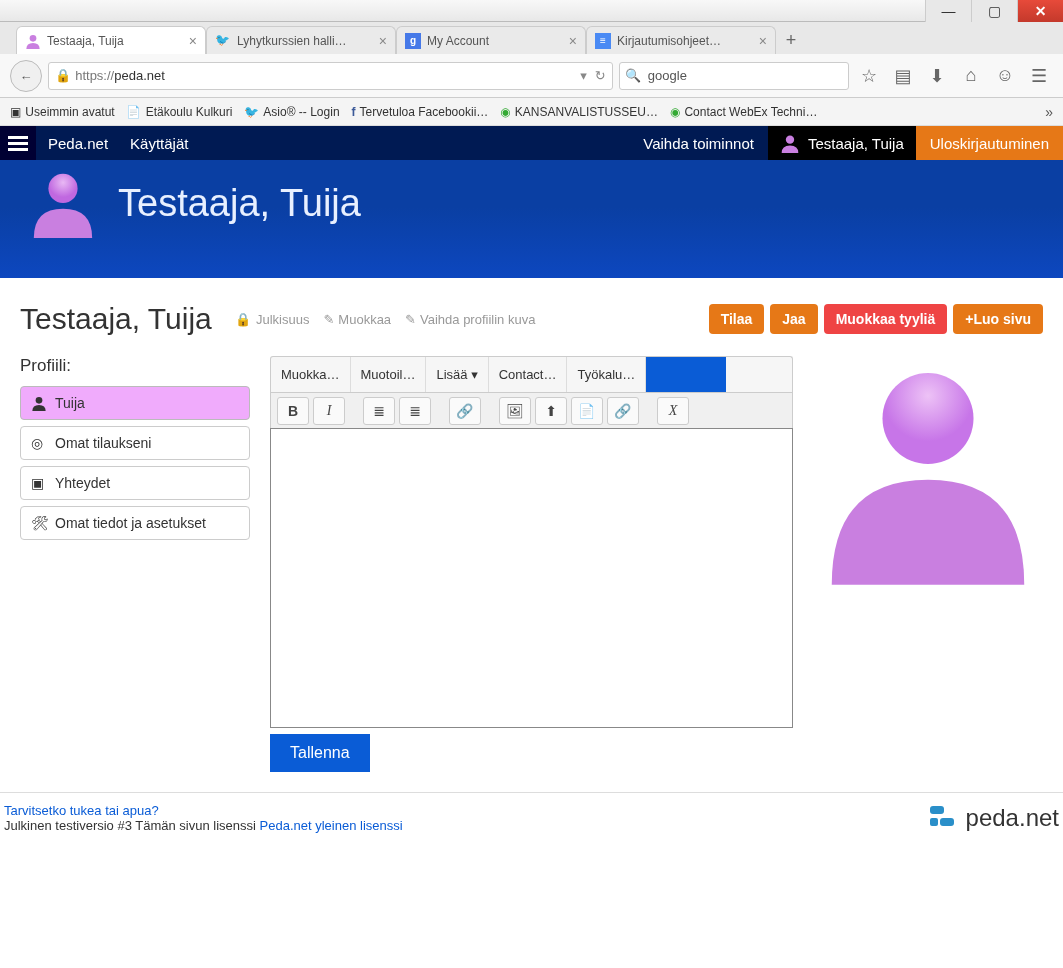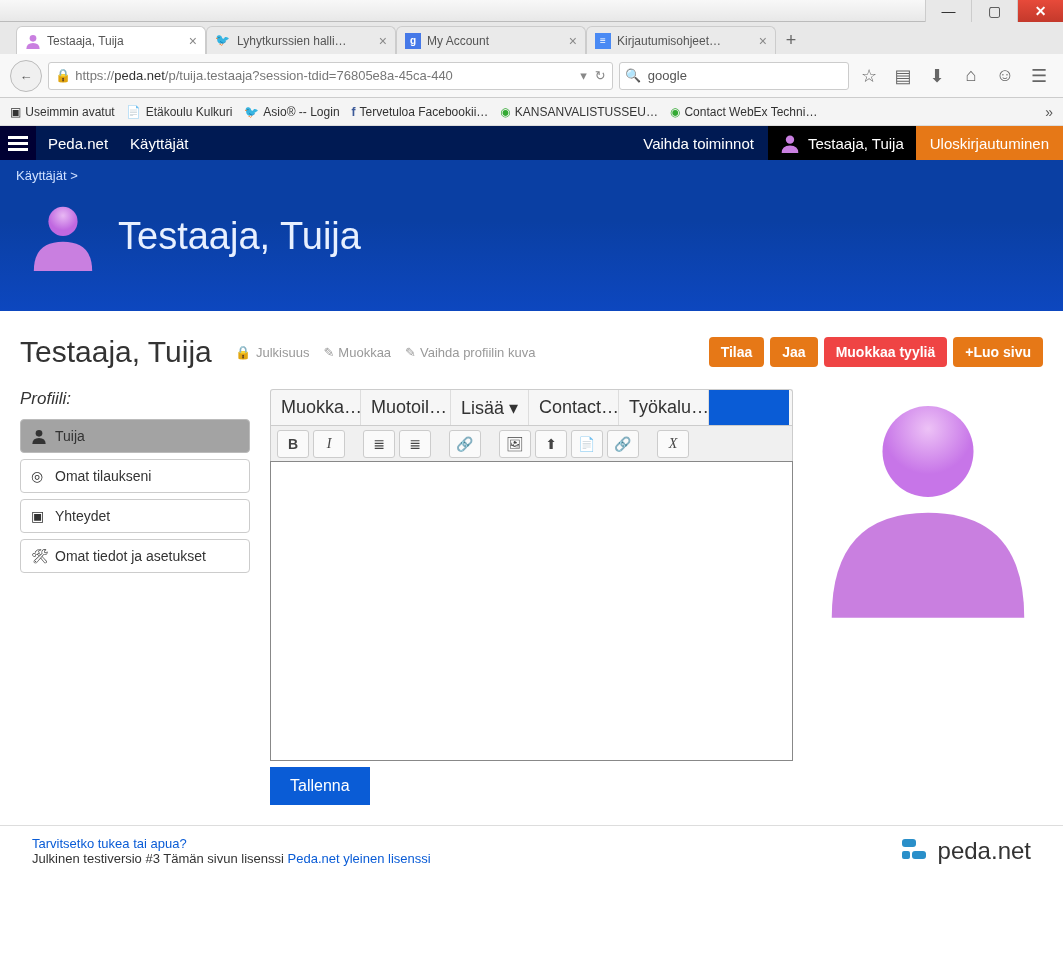--- a/index.html
+++ b/index.html
@@ -59,41 +59,41 @@
 .content-row h1 { font-size:30px; font-weight:400; color:#333; margin-right:10px; }
 .meta-link { color:#999; font-size:13px; display:flex; align-items:center; gap:4px; cursor:pointer; margin-left:6px; }
 .action-buttons { margin-left:auto; display:flex; gap:6px;justify-content:flex-end; }
 .btn { height:30px; padding:0 12px; border-radius:4px; color:#fff; font-size:14px; display:flex; align-items:center; cursor:pointer; border:none; font-weight:bold; }
 .btn-orange { background:#e67817; }
 .btn-green { background:#ef4444; }
 .btn-plus::before { content:"+ "; font-weight:bold; }
 
 .body-grid { display:flex; padding:10px 20px 20px; gap:20px; }
 .sidebar { width:230px; }
-.sidebar h3 { font-size:17px; color:#333; margin-bottom:10px; font-weight:400;font-style:italic; }
+.sidebar h3 { font-size:17px; color:#333; margin-bottom:10px; font-weight:400; }
 .side-item { border:1px solid #ccc; border-radius:4px; padding:8px 10px; margin-bottom:6px; font-size:14px; color:#333; display:flex; align-items:center; gap:8px; cursor:pointer; background:#fff; }
-.side-item.active { background:#a3a3a3; border-color:#bbb;align-items:center; }
+.side-item.active { background:#f0abfc; border-color:#bbb;align-items:center; }
 .side-icon { width:16px; height:16px; display:inline-block; }
 
 .editor-col { flex:1; max-width:540px; }
 .menubar { border:1px solid #ccc; border-bottom:none; background:#f6f6f6; display:flex; height:36px; align-items:stretch; border-radius:3px 3px 0 0; overflow:hidden; }
-.menubar .mitem { padding:0 10px; font-size:18px; color:#333; border-right:1px solid #ddd; cursor:pointer; display:flex; align-items:center; white-space:nowrap; overflow:hidden; text-overflow:ellipsis; max-width:90px; }
+.menubar .mitem { padding:0 10px; font-size:13px; color:#333; border-right:1px solid #ddd; cursor:pointer; display:flex; align-items:center; white-space:nowrap; overflow:hidden; text-overflow:ellipsis; max-width:90px; }
 .menubar .blue-end { background:#0a5cd6; width:80px; }
 .toolbar2 { border:1px solid #ccc; border-bottom:none; background:#f0f0f0; display:flex; height:36px; align-items:center; padding:0 4px; gap:0; }
 .tool { width:32px; height:28px; border:1px solid #ccc; background:#fafafa; margin:0 2px; border-radius:3px; display:flex; align-items:center; justify-content:center; font-size:14px; color:#444; cursor:pointer; }
 .tool.sep { border:none; background:transparent; width:10px; cursor:default; }
 .editor-area { border:1px solid #888; height:300px; background:#fff; }
 .disclosure { padding:10px 0; font-size:15px; color:#333; }
 .disclosure .tri { cursor:pointer; }
 .disclosure .ell { color:#0a5cd6; cursor:pointer; }
 .save-btn { background:#0a5cd6; color:#fff; height:38px; padding:0 20px; border:none; font-size:16px; cursor:pointer; margin-top:6px; }
 
 .right-col { flex:0 0 230px; display:flex; justify-content:center; padding-top:0; }
 
-.footer { border-top:1px solid #ddd; padding:10px 32px 20px; font-size:13px; color:#333; display:flex; align-items:center; }
+.footer { border-top:1px solid #ddd; padding:10px 4px 20px; font-size:13px; color:#333; display:flex; align-items:center; }
 .footer .left { }
 .footer a { color:#0a5cd6; text-decoration:none; }
 .footer .logo { margin-left:auto; font-size:24px; color:#333; display:flex; align-items:center; gap:6px; }
 
 
 .avatar-svg { display:block; }
 </style>
 </head>
 <body>
 
@@ -129,21 +129,20 @@
   </div>
   <div class="tab-new">+</div>
 </div>
 
 <div class="nav-toolbar">
   <div class="nav-back">←</div>
   <div class="url-bar">
     <span class="lock">🔒</span>
     <span>https://</span>
       <span class="domain">peda.net</span>
-      <span>/p/tuija.testaaja?session-tdid=76805e8a-45ca-440</span>
     <span class="dd">▾</span>
     <span class="reload">↻</span>
   </div>
   <div class="search-bar">
     <span class="mag">🔍</span>
     <span>google</span>
   </div>
   <div class="tb-icon">☆</div>
   <div class="tb-icon">▤</div>
   <div class="tb-icon">⬇</div>
@@ -196,21 +195,20 @@
       <svg width="20" height="20" viewBox="0 0 24 24">
           <circle cx="12" cy="8" r="5" fill="#c97fe0"></circle>
           <path d="M2 24 Q2 15 12 15 Q22 15 22 24 Z" fill="#c97fe0"></path>
         </svg>
       <span>Testaaja, Tuija</span>
     </div>
     <div class="logout">Uloskirjautuminen</div>
   </div>
 
   <div class="hero">
-    <div class="breadcrumb">Käyttäjät &gt;</div>
     <div class="profile-row">
       <svg width="70" height="70" viewBox="0 0 24 24">
         <defs>
             <radialGradient id="g1" cx="50%" cy="30%">
               <stop offset="0%" stop-color="#e8b8f4"></stop>
               <stop offset="100%" stop-color="#c068e0"></stop>
             </radialGradient>
           </defs>
         <circle cx="12" cy="7" r="5" fill="url(#g1)"></circle>
           <path d="M2 24 Q2 14 12 14 Q22 14 22 24 Z" fill="#c97fe0"></path>

